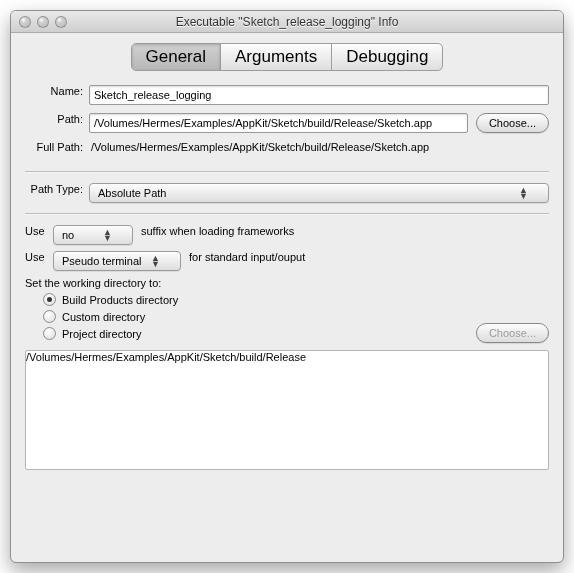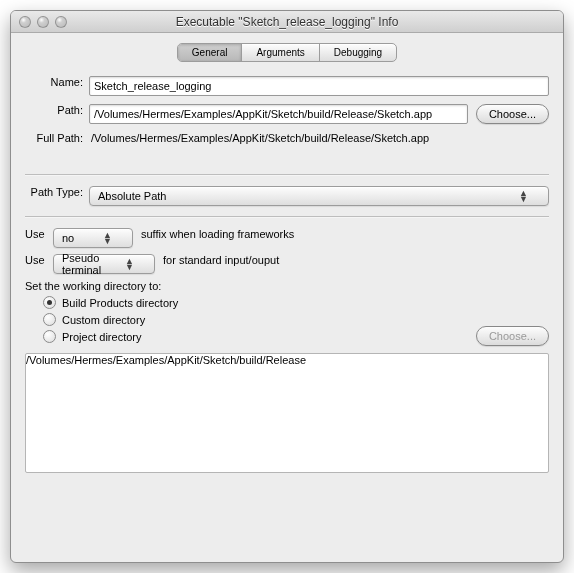--- a/index.html
+++ b/index.html
@@ -59,21 +59,21 @@
     border-radius: 5px;
     overflow: hidden;
     box-shadow: inset 0 1px 0 #fff;
     background: linear-gradient(#fdfdfd, #dedede);
   }
   .seg button {
     border: none;
     border-right: 1px solid #9c9c9c;
     background: transparent;
     padding: 3px 14px;
-    font-size: 10px;
+    font-size: 17px;
     font-family: inherit;
     cursor: pointer;
   }
   .seg button:last-child { border-right: none; }
   .seg button.sel {
     background: linear-gradient(#d0d0d0, #b8b8b8);
     box-shadow: inset 0 1px 3px rgba(0,0,0,0.2);
   }
   .content {
     flex: 1;
@@ -195,21 +195,21 @@
       <input class="textfield" value="Sketch_release_logging" style="">
     </div>
 
     <div class="row">
       <div class="label">Path:</div>
       <input class="textfield" value="/Volumes/Hermes/Examples/AppKit/Sketch/build/Release/Sketch.app" style="">
       <div style="width:8px"></div>
       <button class="aqua-btn">Choose...</button>
     </div>
 
-    <div class="row" style="margin-bottom:30px;">
+    <div class="row" style="margin-bottom:18px;">
       <div class="label">Full Path:</div>
       <div class="static" style="padding-left:2px;">/Volumes/Hermes/Examples/AppKit/Sketch/build/Release/Sketch.app</div>
     </div>
 
     <hr class="sep">
 
     <div class="row">
       <div class="label" style="width:64px;">Path Type:</div>
       <div class="select wide">
         <span>Absolute Path</span>
@@ -230,21 +230,21 @@
             <span>▲</span>
             <span>▼</span>
           </span>
       </div>
       <div style="width:8px"></div>
       <div class="static">suffix when loading frameworks</div>
     </div>
 
     <div class="row" style="margin-bottom:6px;">
       <div class="static" style="width:28px;">Use</div>
-      <div class="select" style="width:102px;">
+      <div class="select" style="width:128px;">
         <span>Pseudo terminal</span>
         <span class="arrows">
             <span>▲</span>
             <span>▼</span>
           </span>
       </div>
       <div style="width:8px"></div>
       <div class="static">for standard input/ouput</div>
     </div>
 

